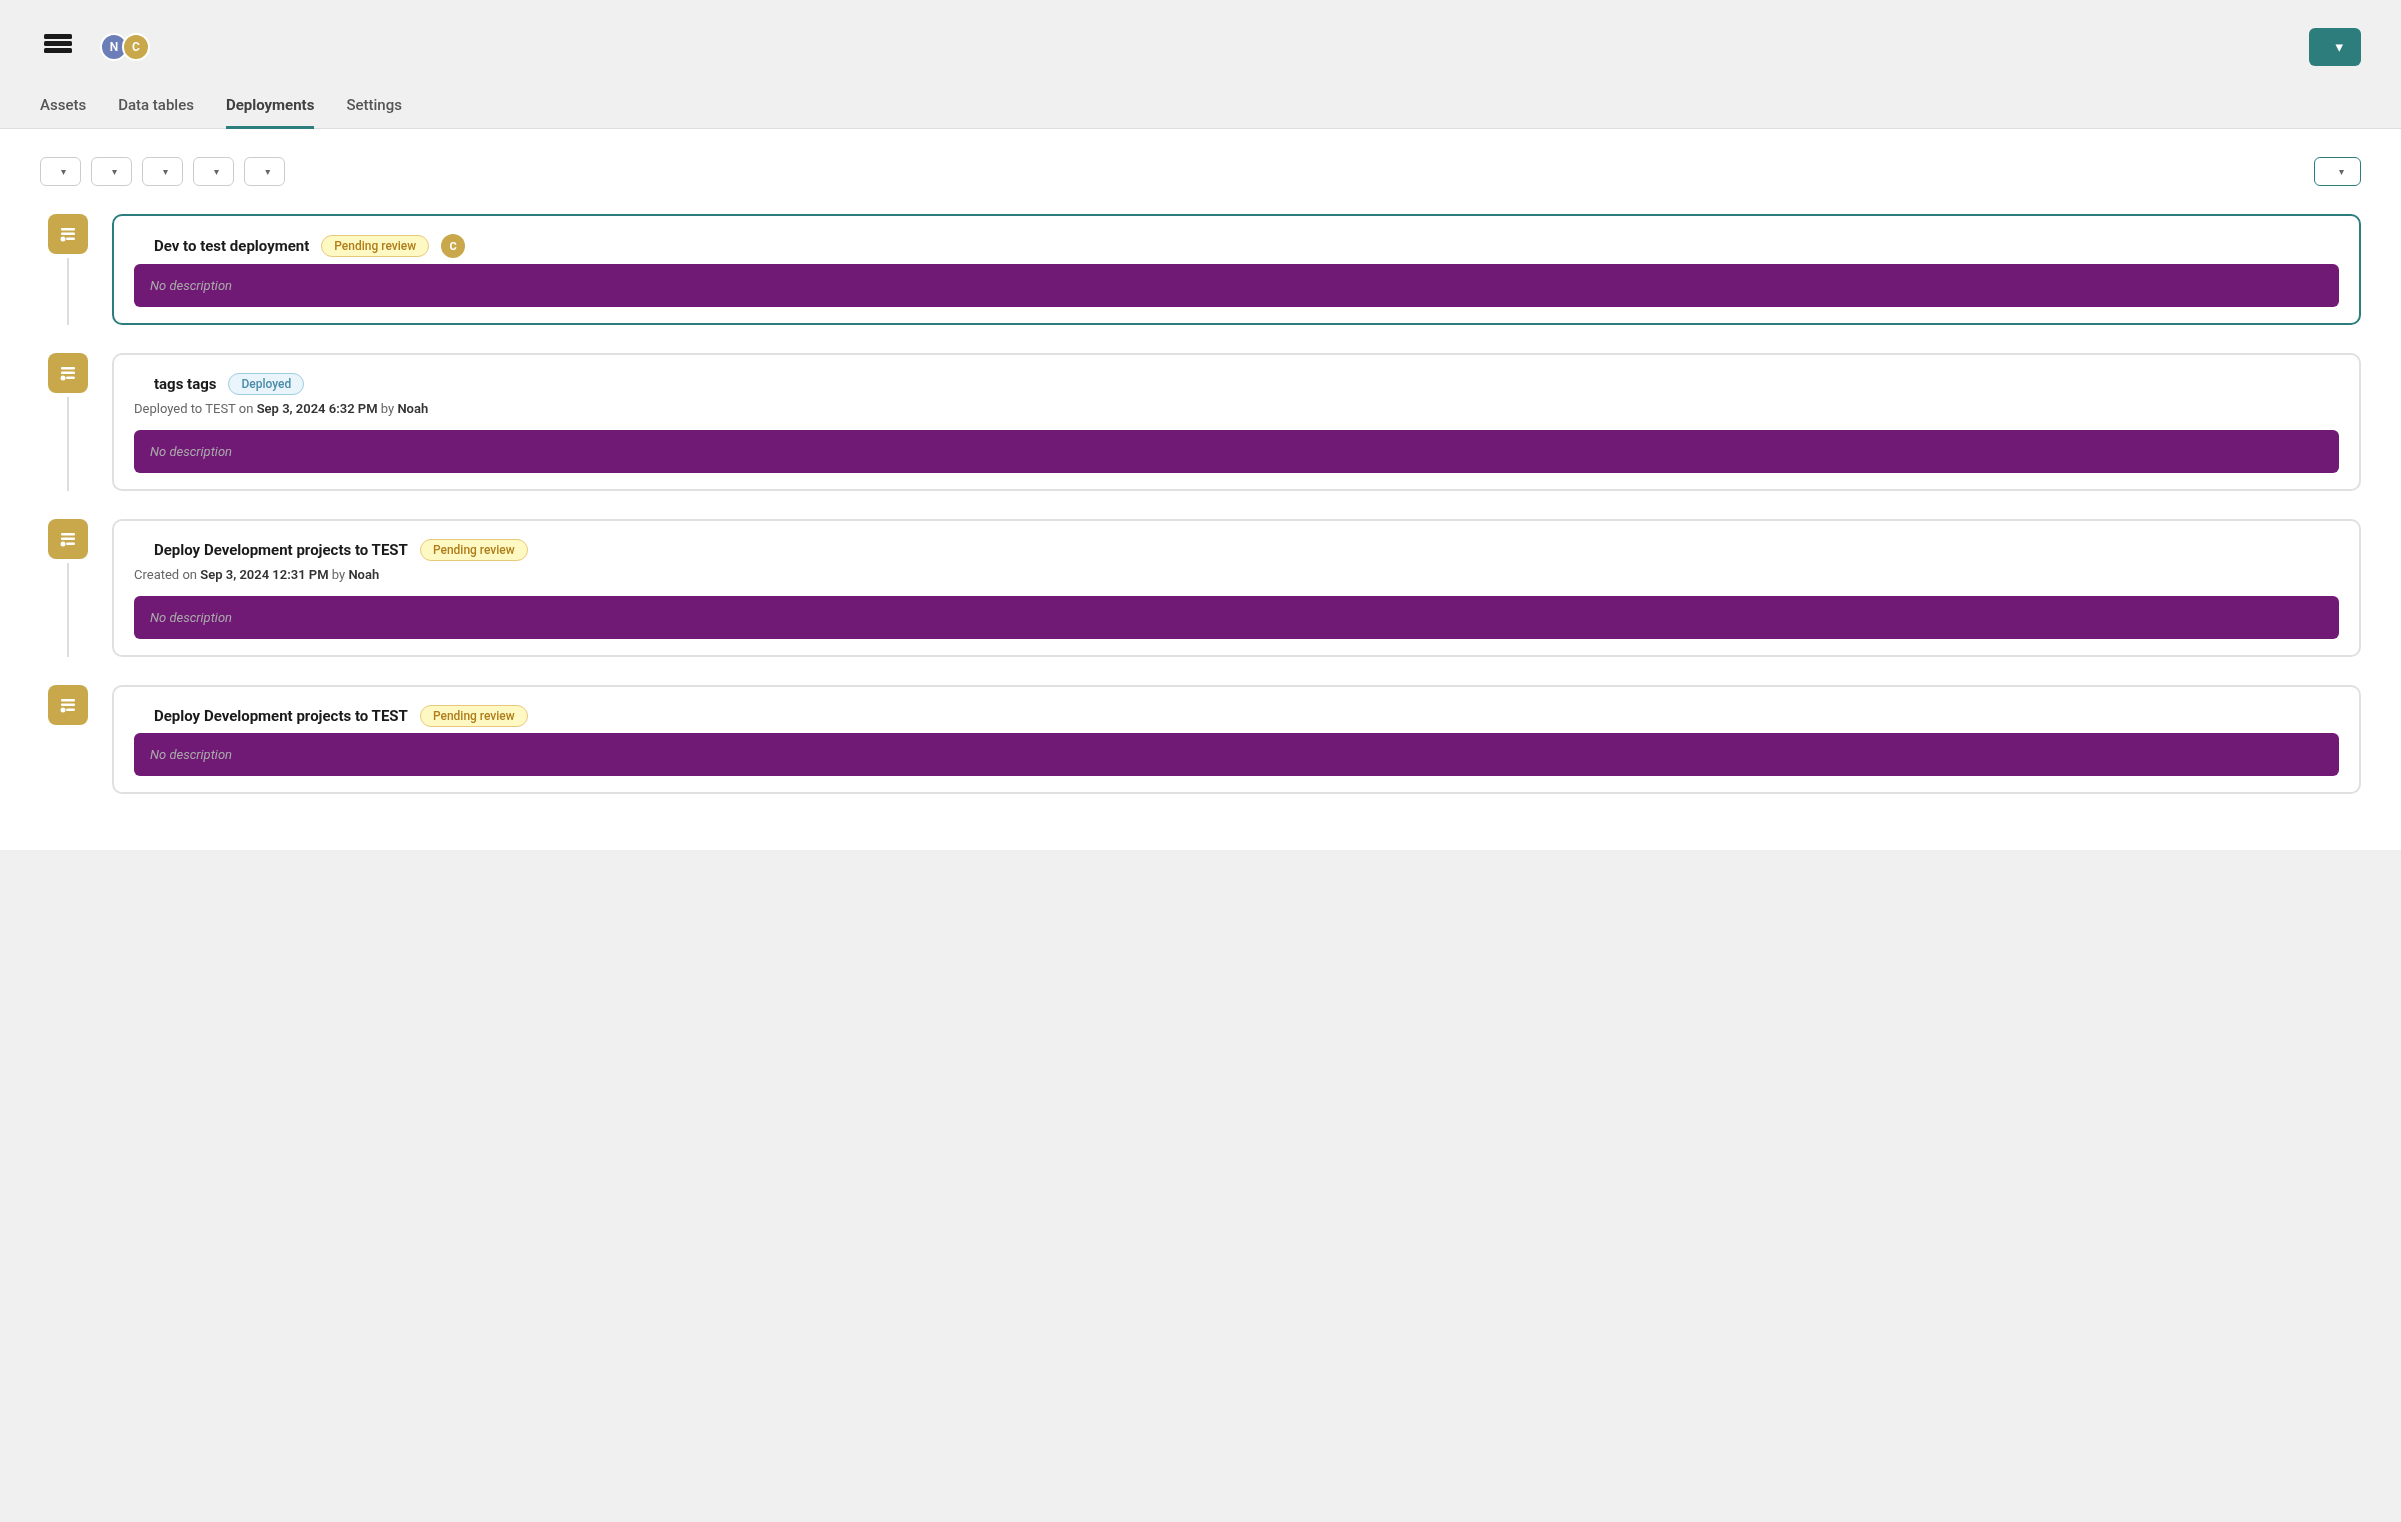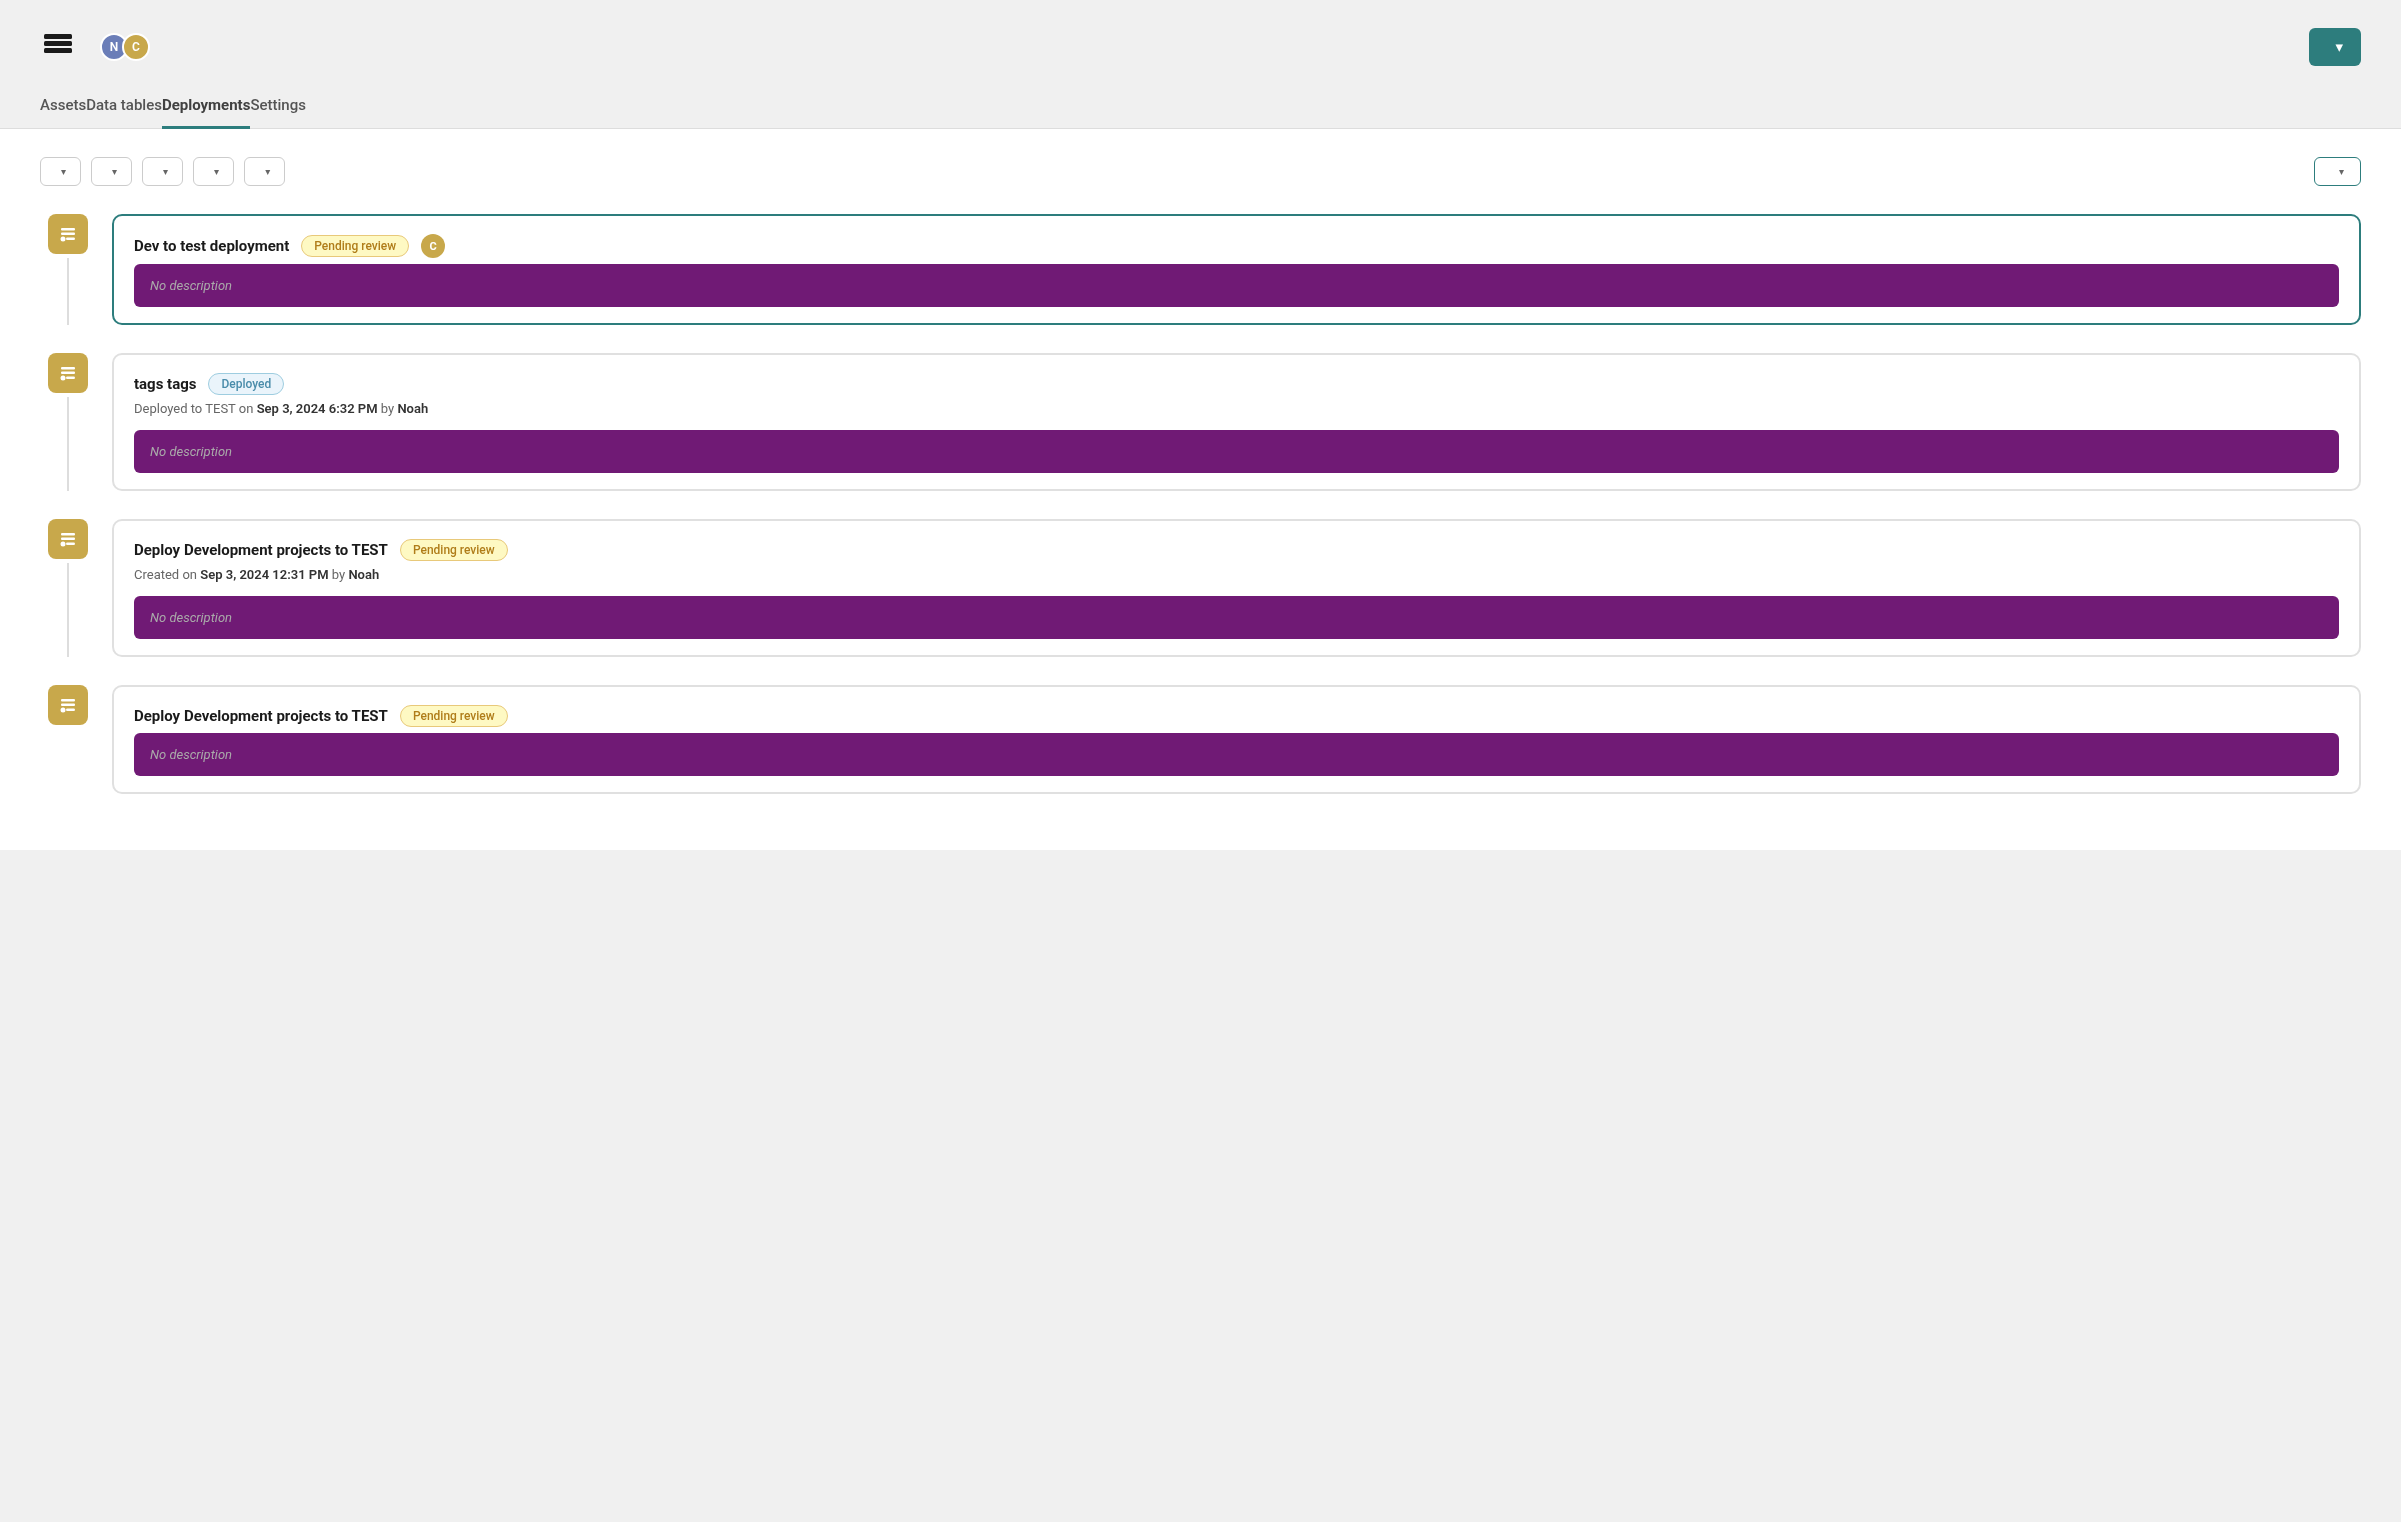--- a/index.html
+++ b/index.html
@@ -68,20 +68,21 @@
       font-weight: 500;
       cursor: pointer;
       display: flex;
       align-items: center;
       gap: 8px;
     }
     
     .tabs-bar {
       padding: 20px 40px 0 40px;
       display: flex;
+      gap: 32px;
       border-bottom: 1px solid #ddd;
       background: #f0f0f0;
     }
     .tab {
       padding: 10px 0 12px 0;
       font-size: 15px;
       font-weight: 500;
       color: #555;
       cursor: pointer;
       border-bottom: 3px solid transparent;
@@ -196,20 +197,21 @@
     .card-title-row {
       display: flex;
       align-items: center;
       gap: 12px;
       margin-bottom: 6px;
     }
     .card-title {
       font-size: 15px;
       font-weight: 700;
       color: #1a1a1a;
+      margin-left: 20px;
     }
     .badge {
       border-radius: 20px;
       padding: 3px 12px;
       font-size: 12px;
       font-weight: 500;
     }
     .badge-pending {
       background: #fef9c3;
       color: #b07d1a;

